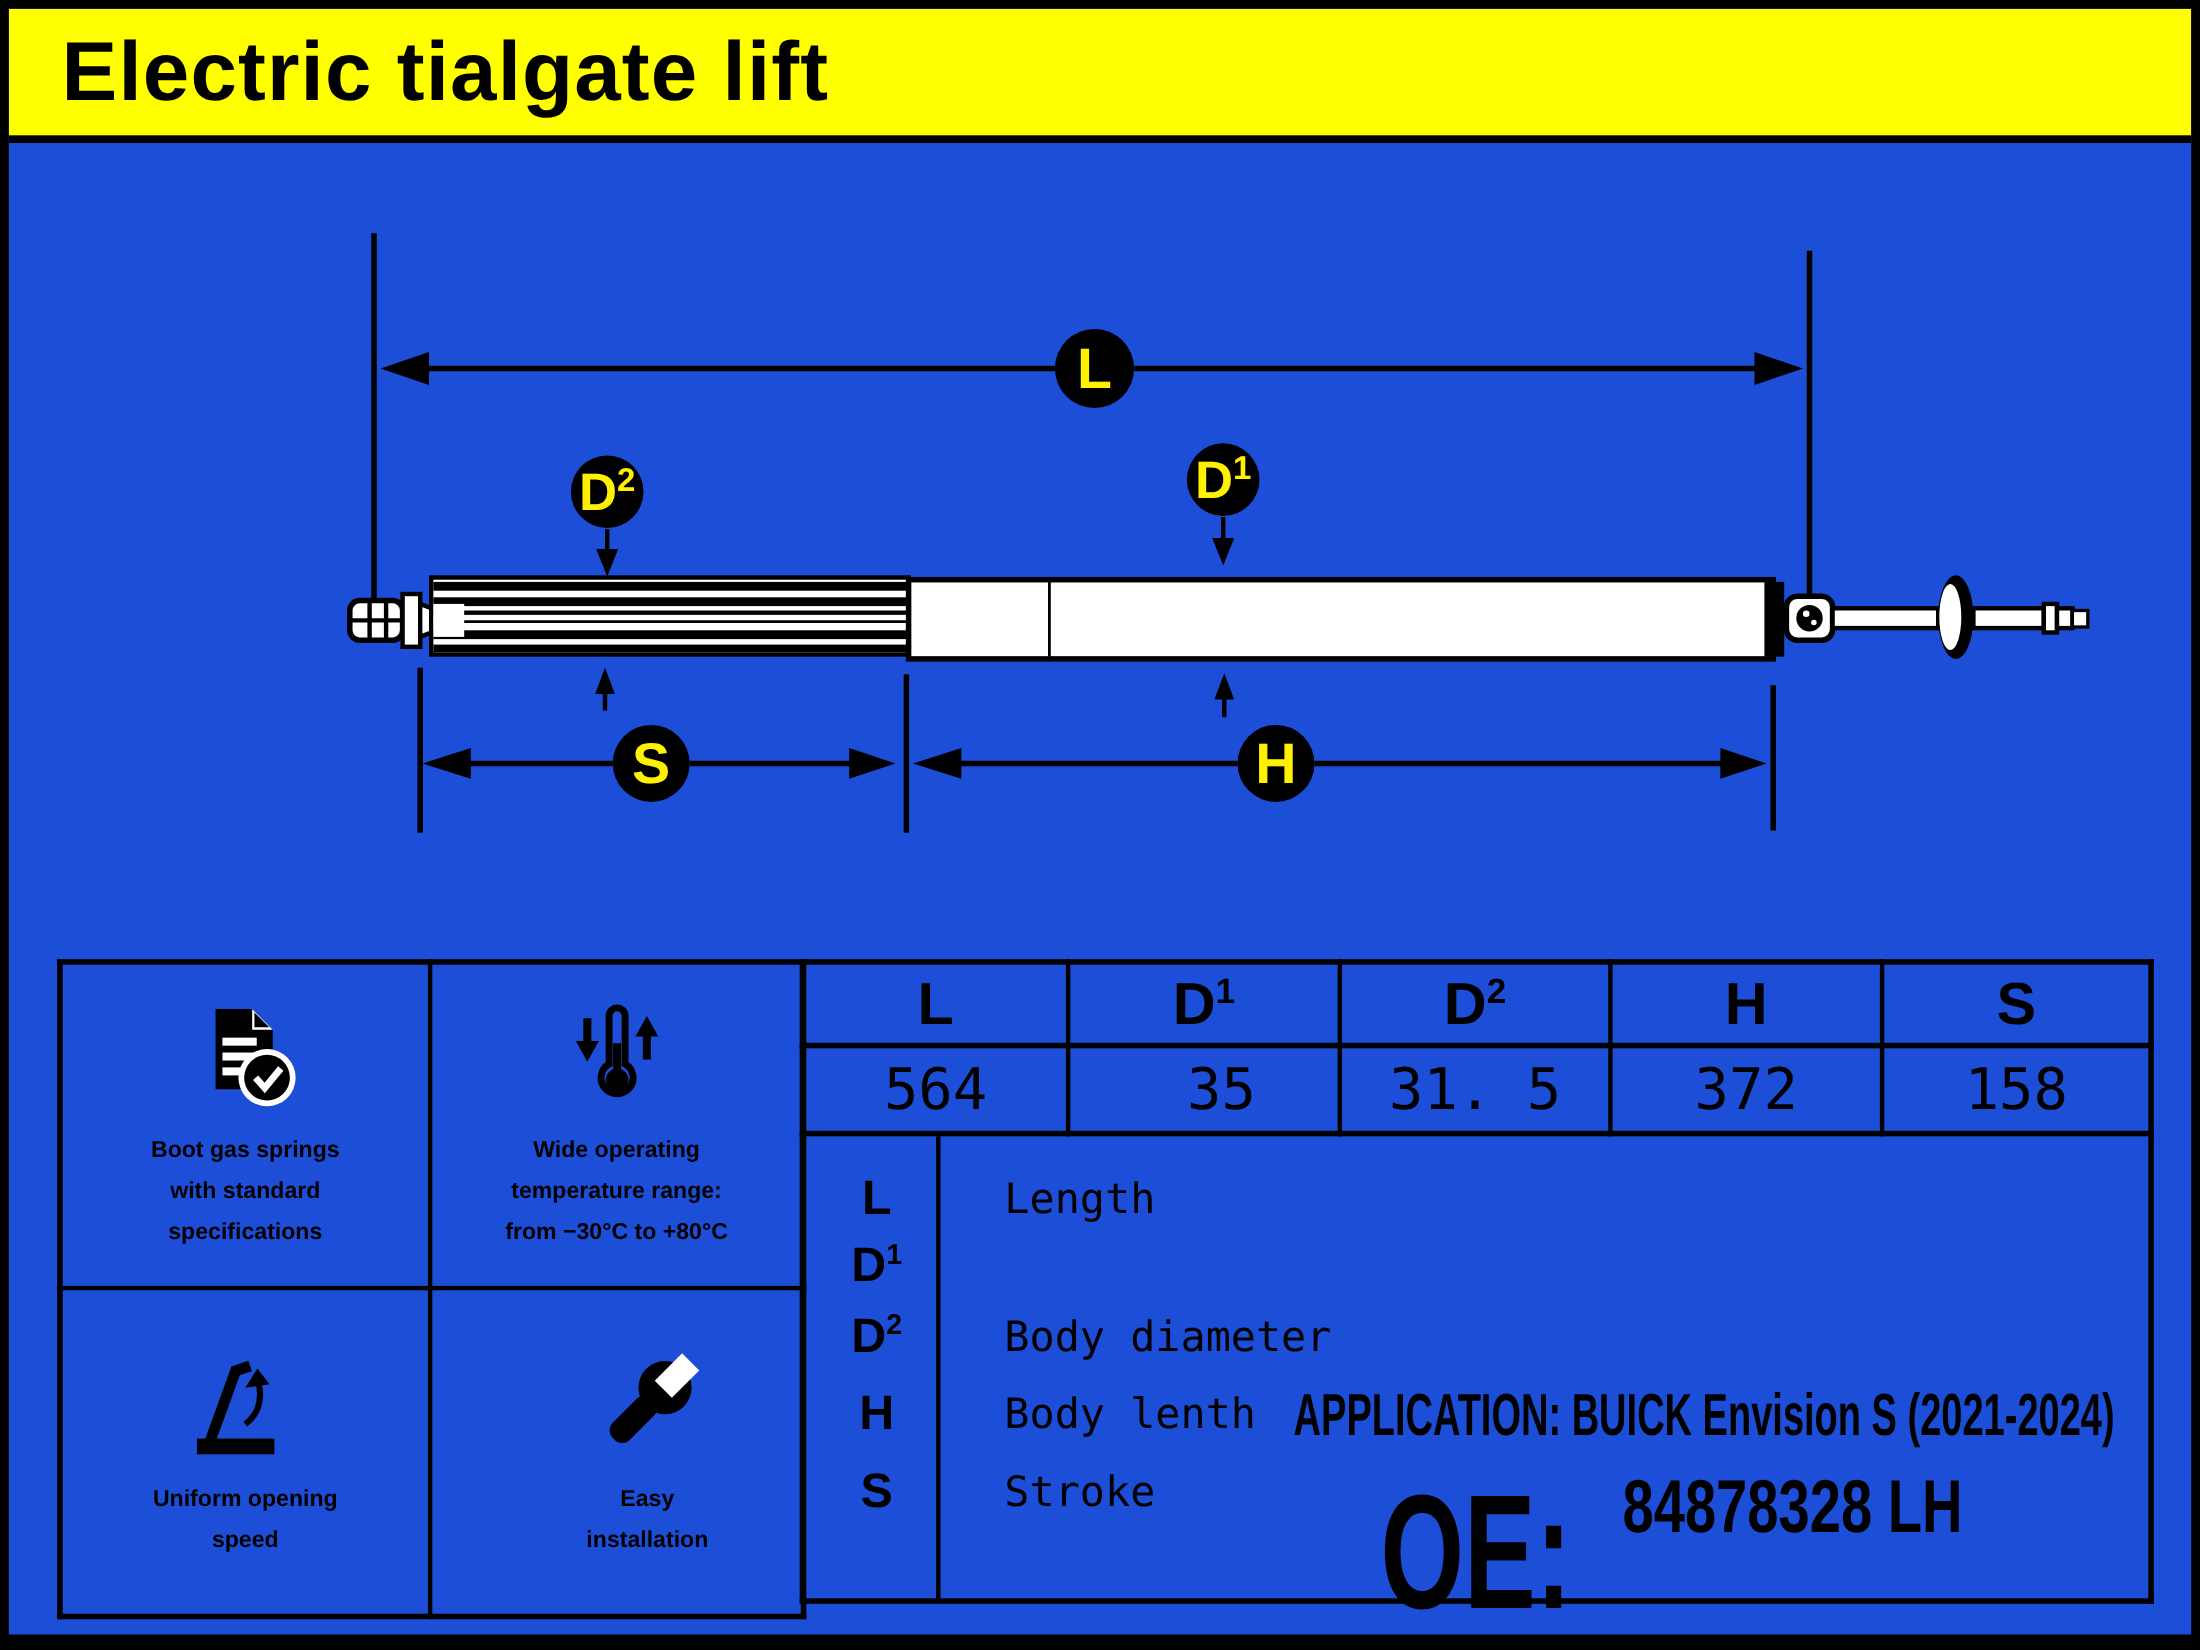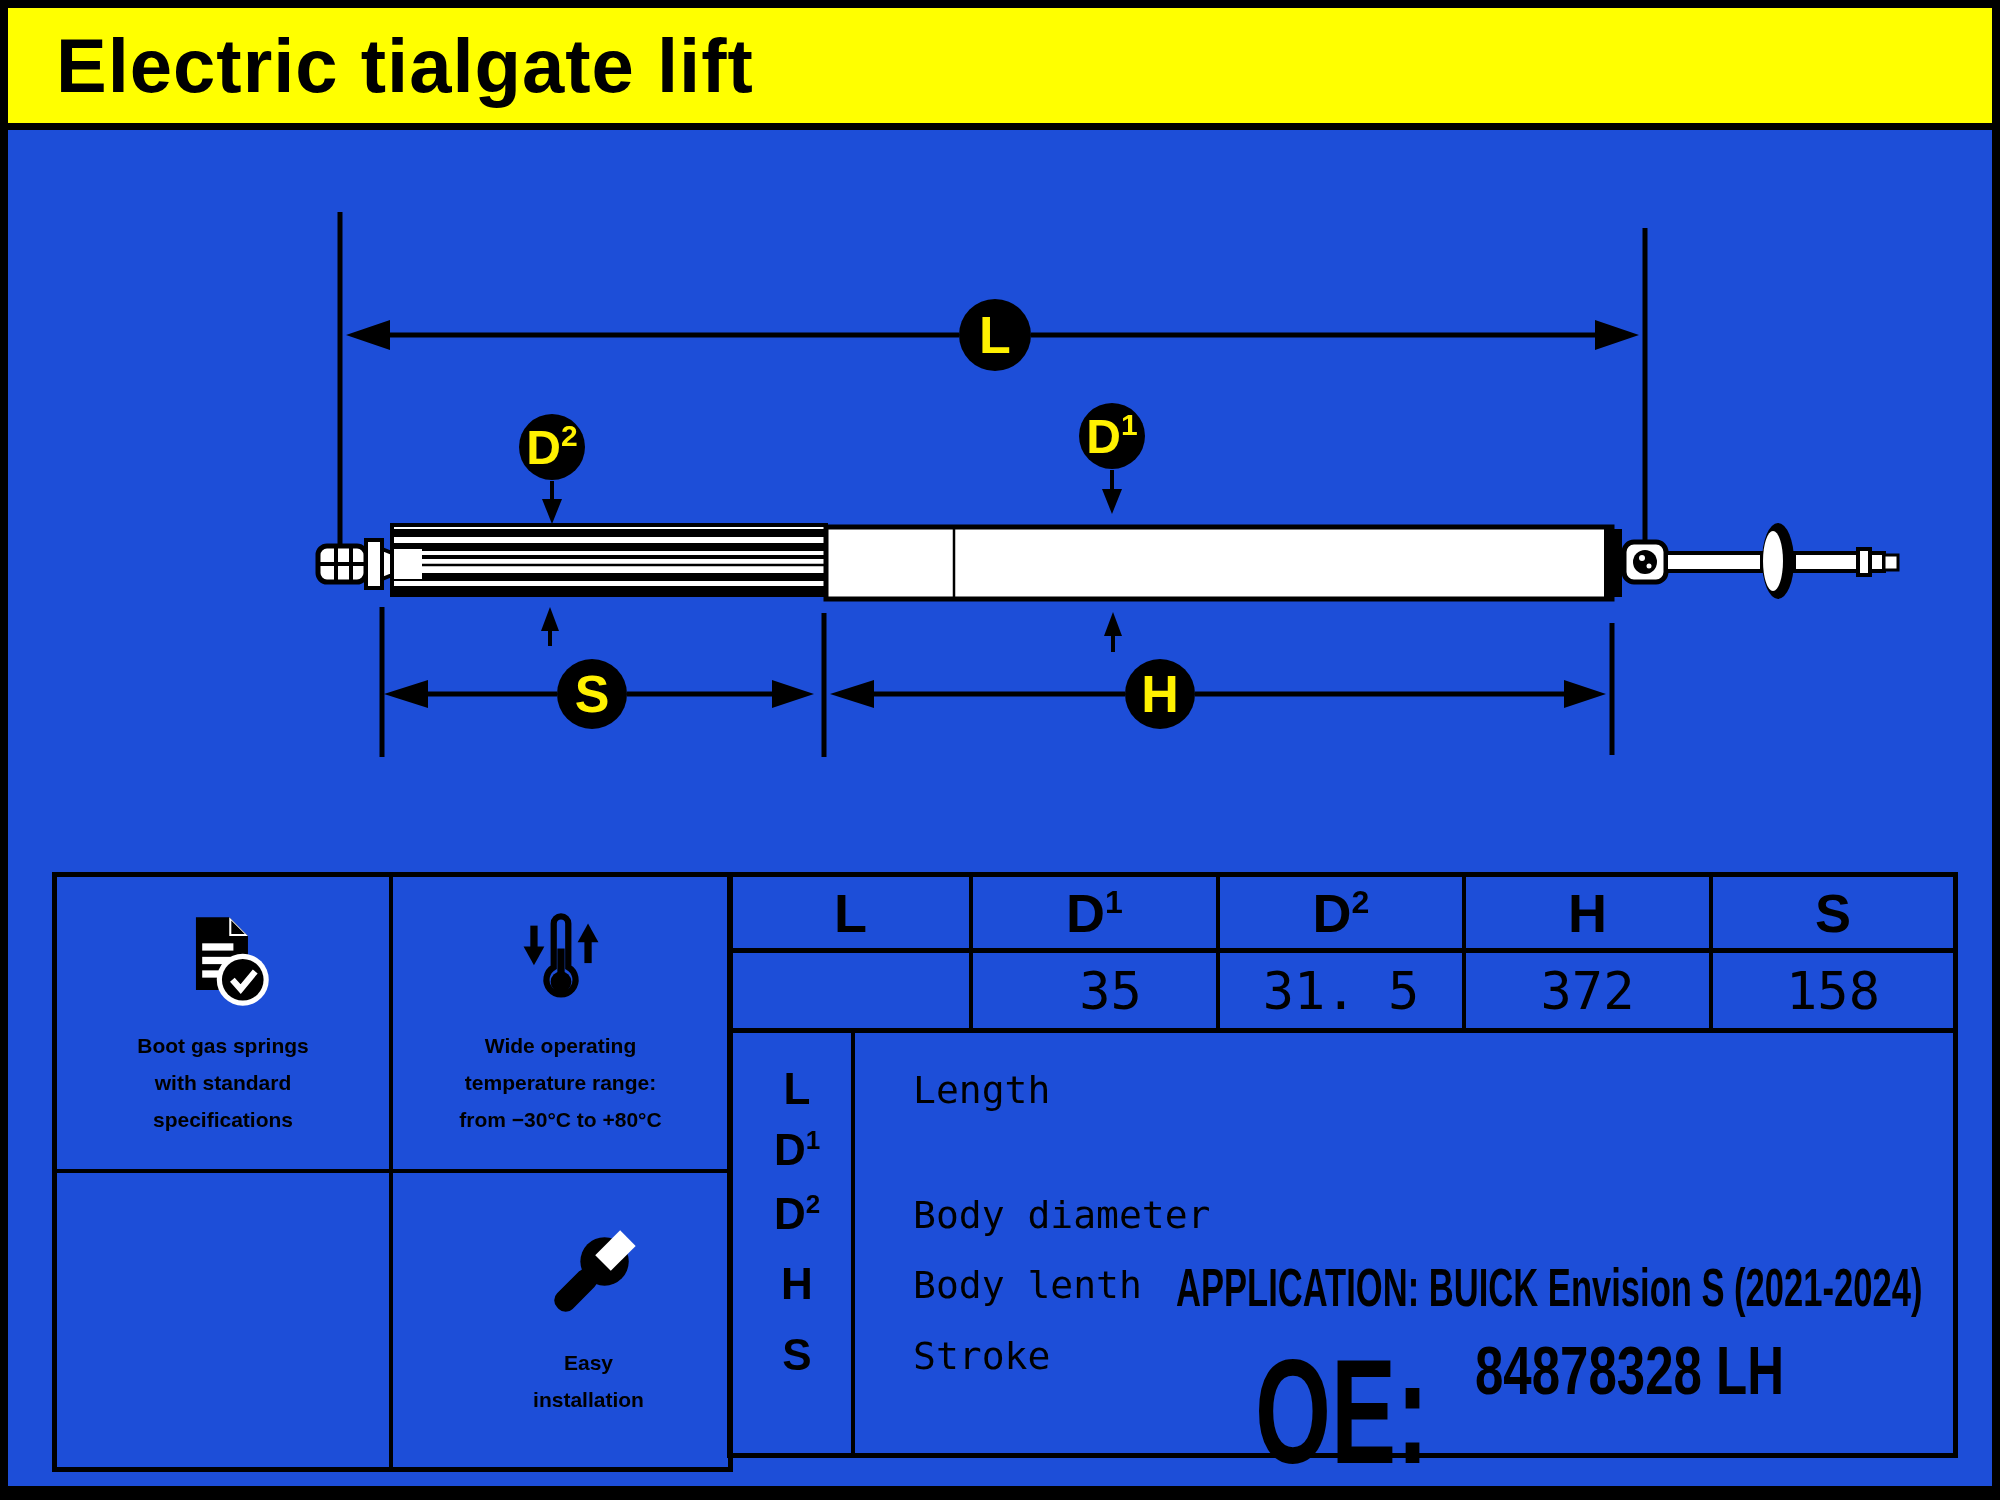--- a/index.html
+++ b/index.html
@@ -154,20 +154,30 @@
         <line x1="24" y1="16" x2="24" y2="40" stroke="#000" stroke-width="7"></line>
         <polygon points="24,54 14,36 34,36" fill="#000"></polygon>
         <line x1="76" y1="52" x2="76" y2="28" stroke="#000" stroke-width="7"></line>
         <polygon points="76,14 66,32 86,32" fill="#000"></polygon>
       </svg>
       <div class="feat-text">Wide operating</div>
       <div class="feat-text">temperature range:</div>
       <div class="feat-text">from −30°C to +80°C</div>
     </div>
 
+    <div class="cell" style="left:5px;top:301px;width:332px;height:294px;">
+      <svg width="110" height="110" viewBox="0 0 100 100" style="margin-bottom:12px;">
+        <rect x="10" y="78" width="64" height="13" fill="#000"></rect>
+        <path d="M21 80 L42 22 L54 18" fill="none" stroke="#000" stroke-width="9"></path>
+        <path d="M50 66 Q66 54 61 32" fill="none" stroke="#000" stroke-width="5"></path>
+        <polygon points="60,20 50,36 70,33" fill="#000"></polygon>
+      </svg>
+      <div class="feat-text">Uniform opening</div>
+      <div class="feat-text">speed</div>
+    </div>
 
     <div class="cell" style="left:341px;top:301px;width:335px;height:294px;padding-left:28px;">
       <svg width="110" height="110" viewBox="0 0 100 100" style="margin-bottom:12px;">
         <g transform="rotate(45 50 50)">
           <circle cx="50" cy="30" r="22" fill="#000"></circle>
           <rect x="40" y="0" width="20" height="32" fill="#fff"></rect>
           <rect x="40" y="34" width="20" height="14" fill="#000"></rect>
           <rect x="40" y="44" width="20" height="46" rx="9" fill="#000"></rect>
         </g>
       </svg>
@@ -198,20 +208,21 @@
     <div class="cell spec-head" style="left:493px;top:5px;width:242px;height:71px;">
         <div><span>D</span><sup>2</sup></div>
       </div>
     <div class="cell spec-head" style="left:739px;top:5px;width:243px;height:71px;">
         <div><span>H</span><sup></sup></div>
       </div>
     <div class="cell spec-head" style="left:986px;top:5px;width:240px;height:71px;">
         <div><span>S</span><sup></sup></div>
       </div>
 
+    <div class="cell spec-val" style="left:5px;top:81px;width:237px;height:75px;">564</div>
     <div class="cell spec-val" style="left:246px;top:81px;width:243px;height:75px;margin-left:16px;">35</div>
     <div class="cell spec-val" style="left:493px;top:81px;width:242px;height:75px;">31. 5</div>
     <div class="cell spec-val" style="left:739px;top:81px;width:243px;height:75px;">372</div>
     <div class="cell spec-val" style="left:986px;top:81px;width:240px;height:75px;">158</div>
 
     <div class="abs legend-sym" style="left:20px;top:192px;"><span>L</span><sup></sup></div>
     <div class="abs legend-sym" style="left:20px;top:253px;"><span>D</span><sup>1</sup></div>
     <div class="abs legend-sym" style="left:20px;top:317px;"><span>D</span><sup>2</sup></div>
     <div class="abs legend-sym" style="left:20px;top:387px;"><span>H</span><sup></sup></div>
     <div class="abs legend-sym" style="left:20px;top:458px;"><span>S</span><sup></sup></div>

